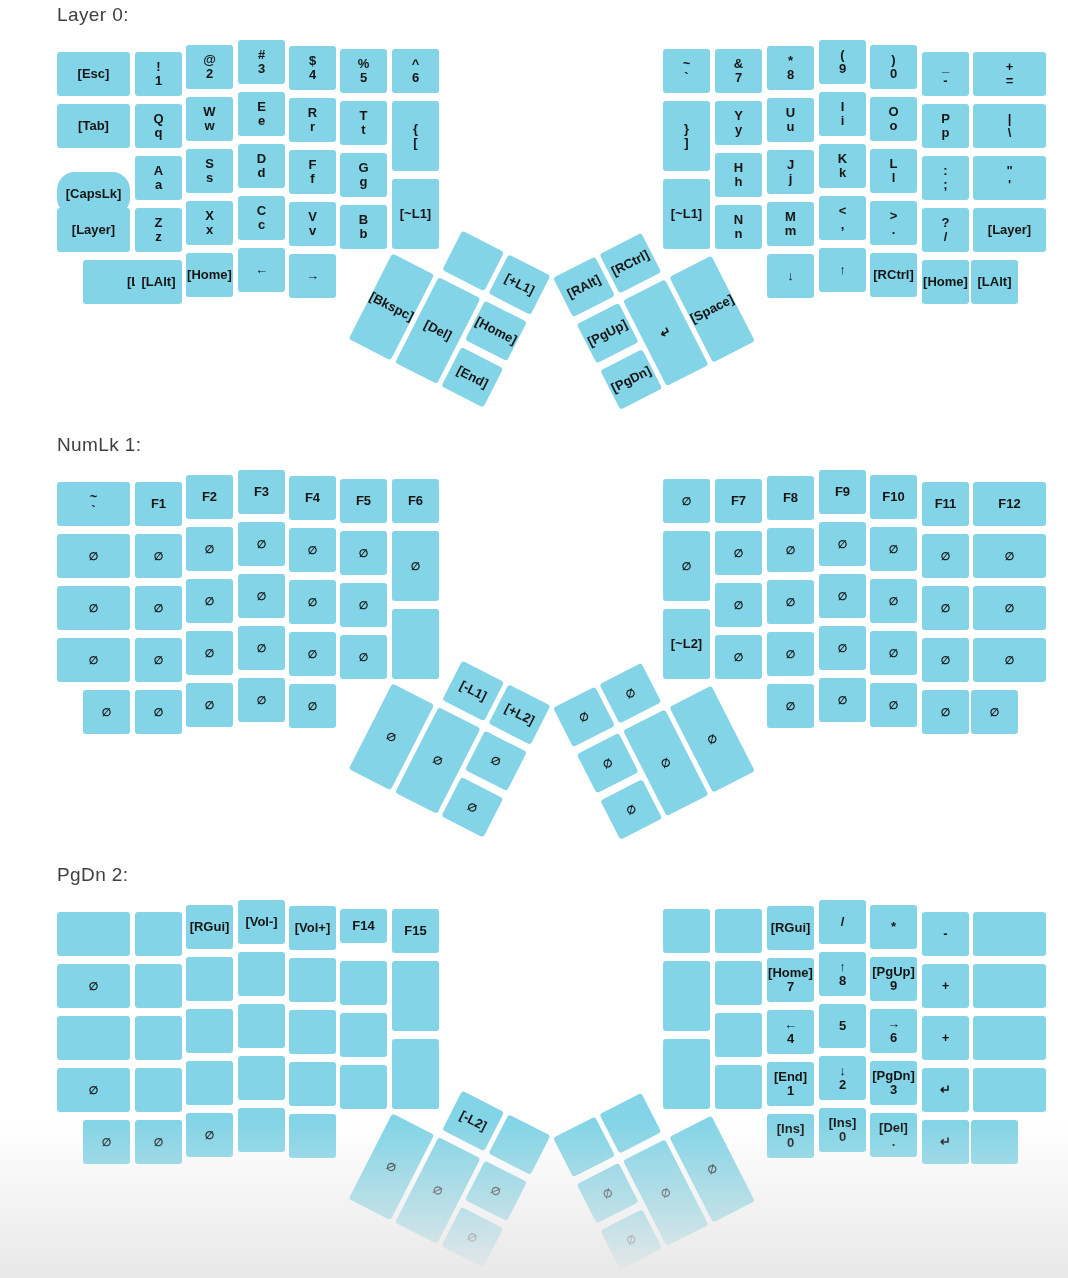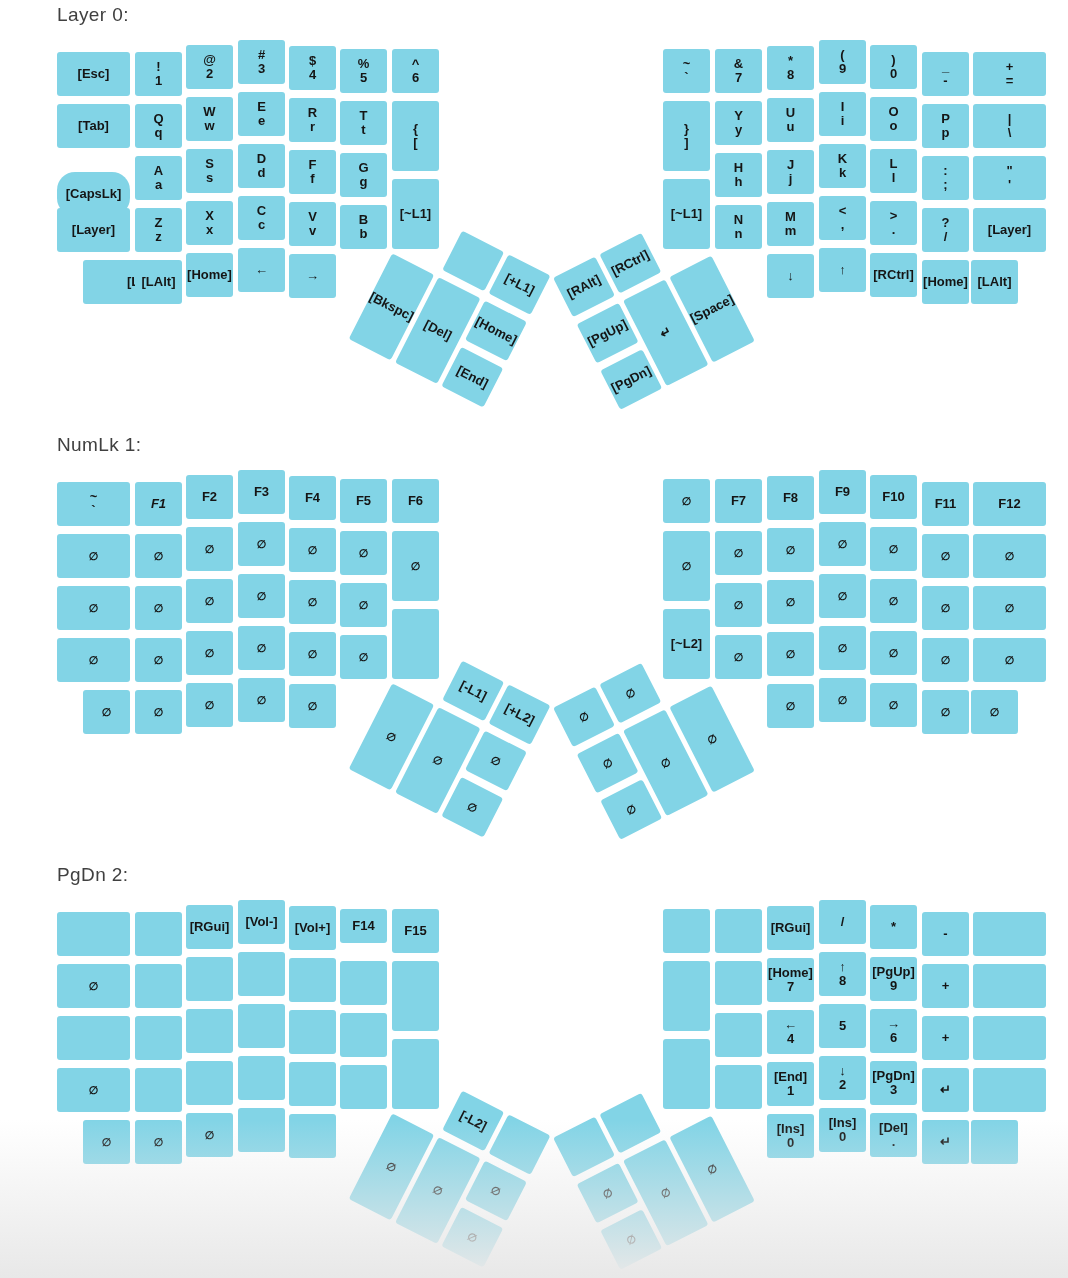--- a/index.html
+++ b/index.html
@@ -316,21 +316,21 @@
           <span class="lab">↵</span>
         </div>
         <div class="key" style="left: 104px; top: 52px; width: 47px; height: 96px;">
           <span class="lab">[Space]</span>
         </div>
       </div>
       <div class="key" style="left: 57px; top: 482px; width: 73px; height: 44px;">
         <span class="lab">~</span>
         <span class="lab">`</span>
       </div>
-      <div class="key" style="left: 135px; top: 482px; width: 47px; height: 44px; font-style: italic;">
+      <div class="key" style="left: 135px; top: 482px; width: 47px; height: 44px;">
         <span class="lab">F1</span>
       </div>
       <div class="key" style="left: 186px; top: 475px; width: 47px; height: 44px;">
         <span class="lab">F2</span>
       </div>
       <div class="key" style="left: 238px; top: 470px; width: 47px; height: 44px;">
         <span class="lab">F3</span>
       </div>
       <div class="key" style="left: 289px; top: 476px; width: 47px; height: 44px;">
         <span class="lab">F4</span>

